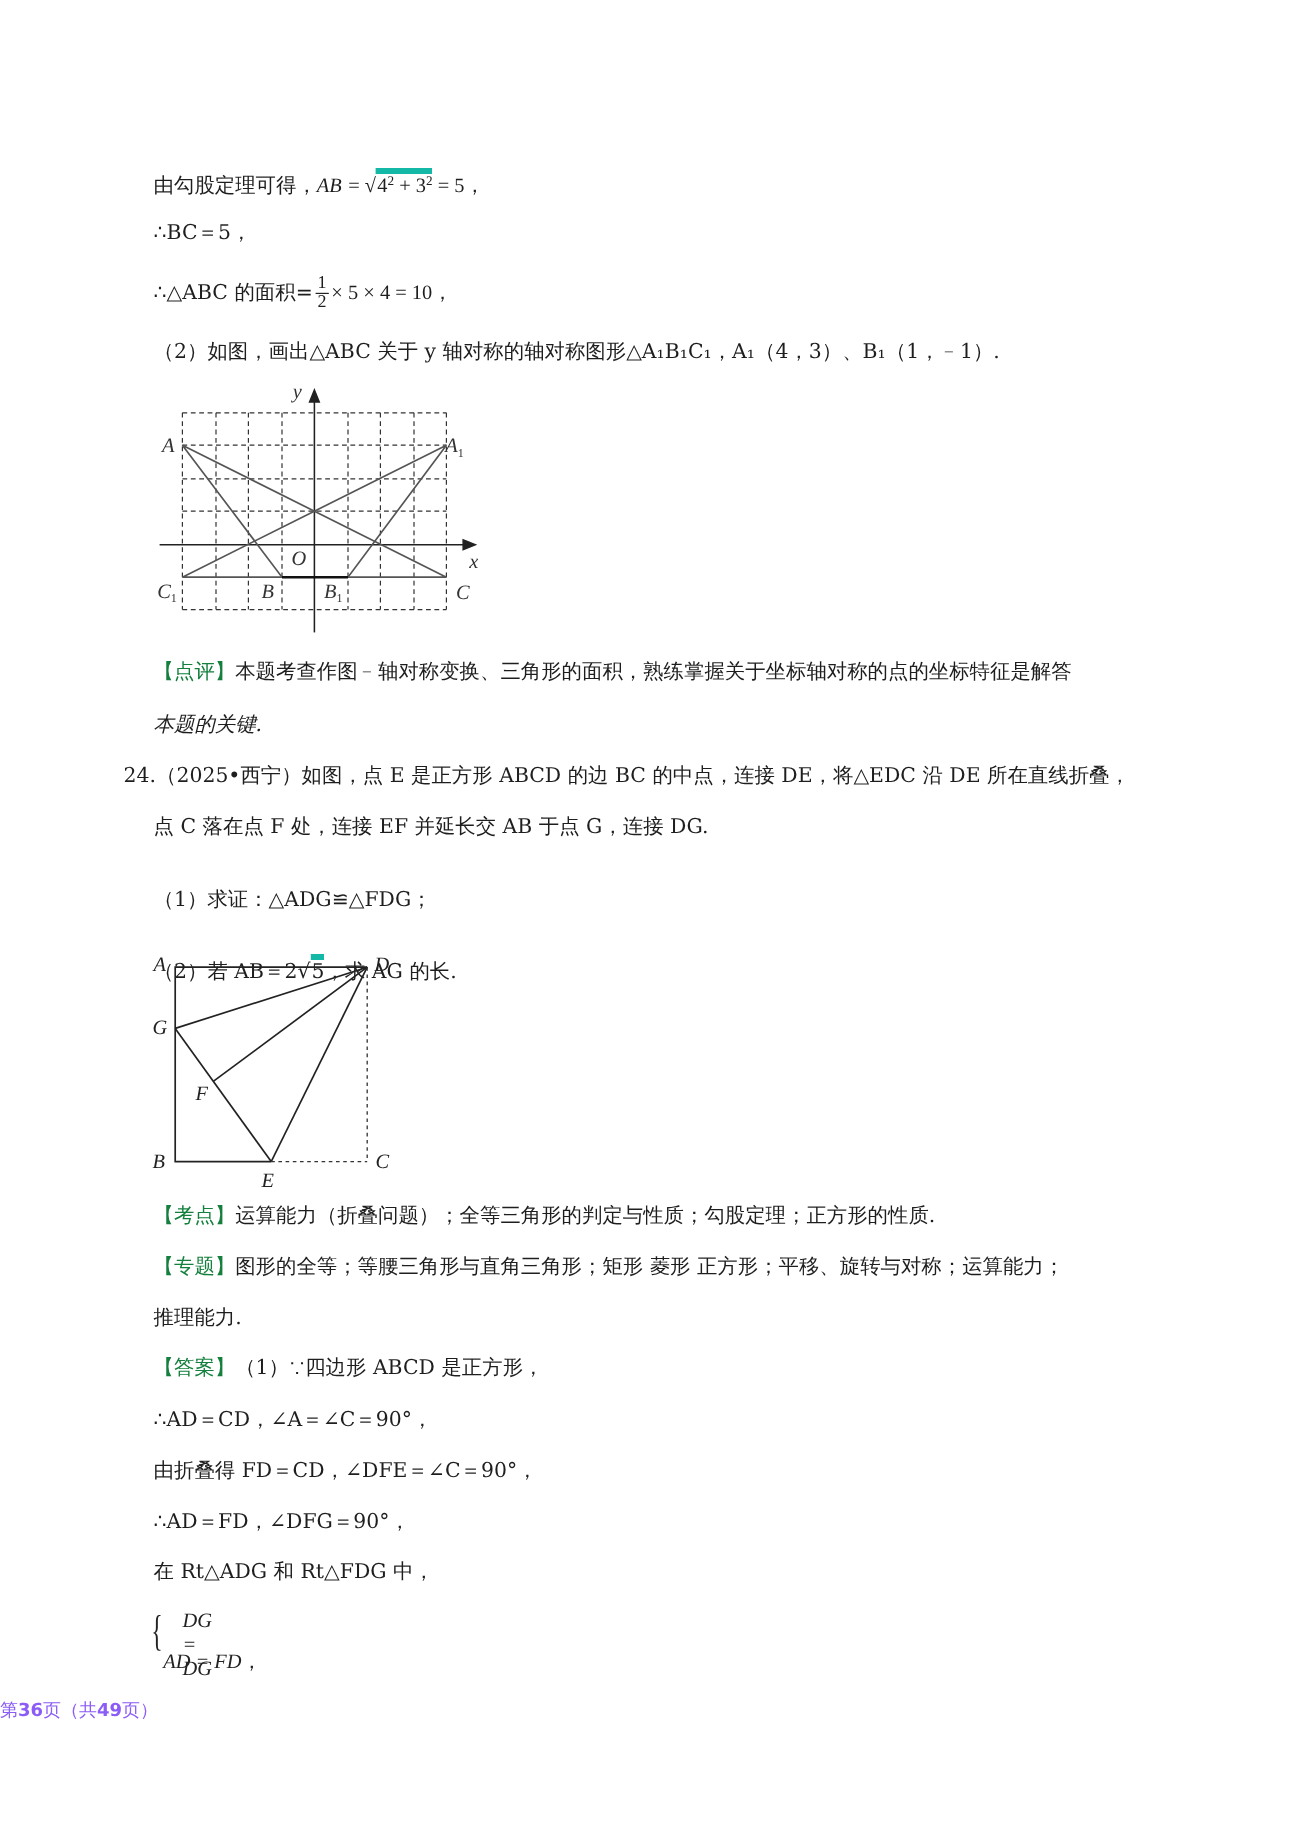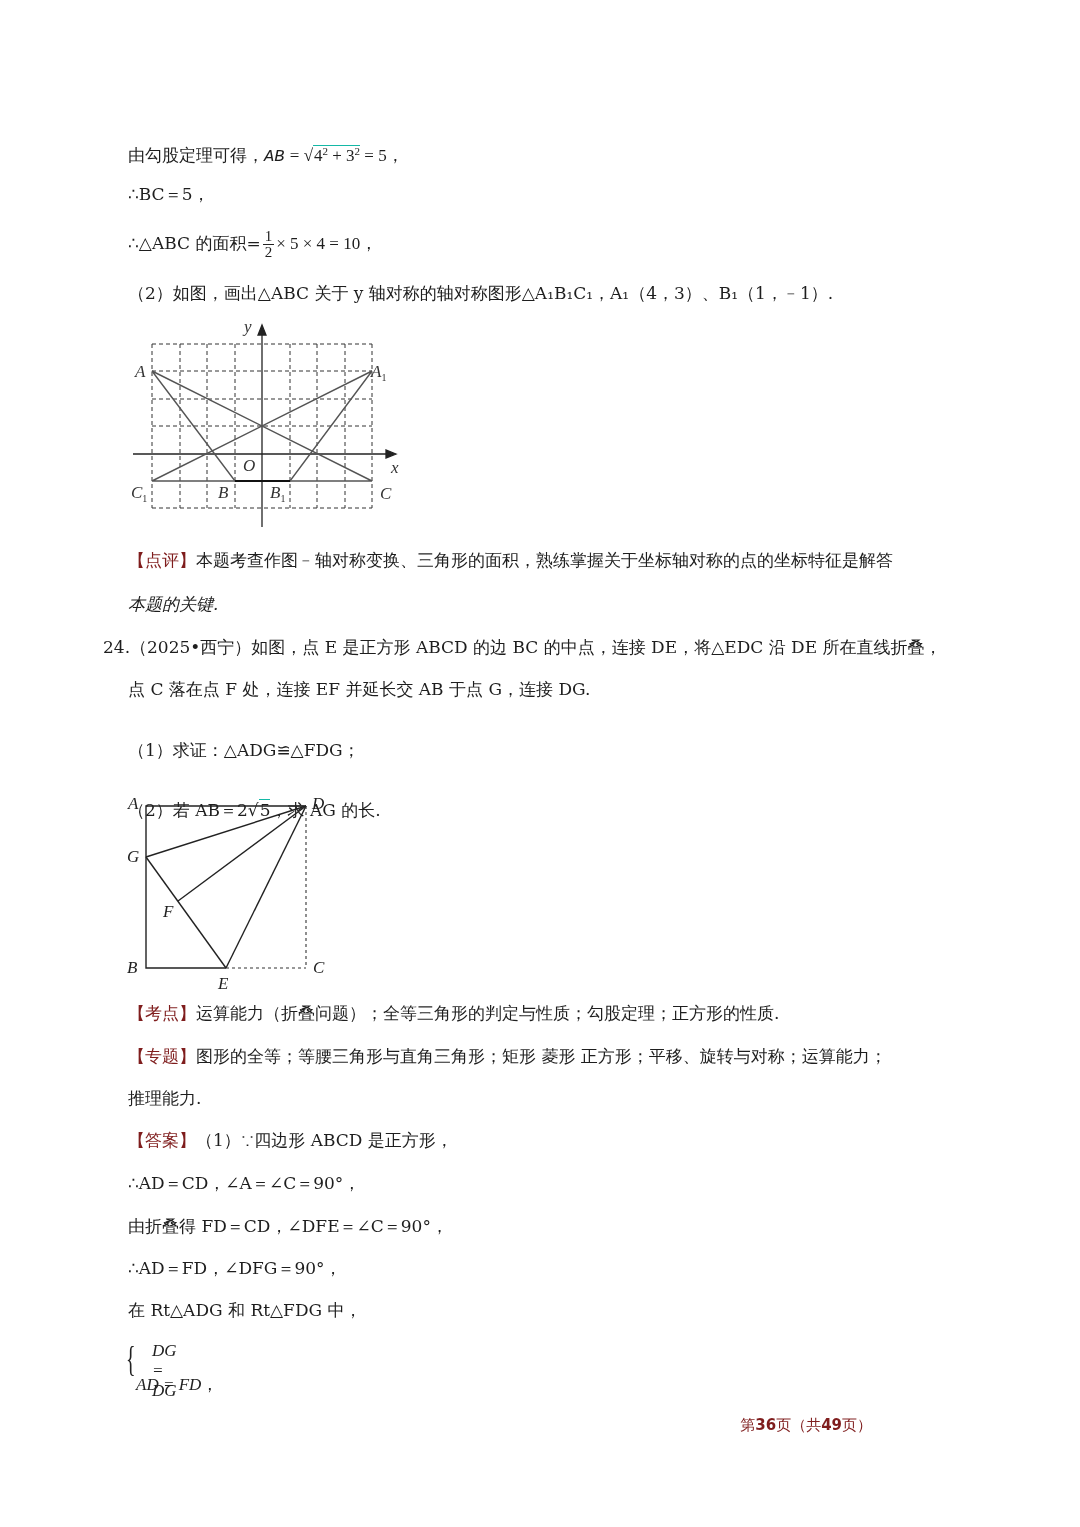--- a/index.html
+++ b/index.html
@@ -1,30 +1,30 @@
 <!DOCTYPE html>
 <html><head>
 <meta charset="utf-8">
 <style>
   html, body { margin: 0; padding: 0; background: #ffffff; }
   body { width: 1080px; height: 1527px; position: relative; overflow: hidden;
          font-family: "DejaVu Serif", "Liberation Serif", serif; color: #222; }
   .line { position: absolute; left: 128px; font-size: 17px; line-height: 24px; white-space: nowrap; color: #1e1e1e; }
-  .i { font-style: italic; font-family: Liberation Mono, monospace; }
+  .i { font-style: italic; font-family: Liberation Serif, serif; }
   .m { font-family: "Liberation Serif", serif; }
-  .tag { color: #7f1d1d; text-align: center; }
+  .tag { color: #15803d; text-align: center; }
   sup { font-size: 11px; vertical-align: 6px; }
   .frac { display: inline-block; vertical-align: middle; text-align: center; font-family: "Liberation Serif", serif; font-size: 15px; line-height: 15px; margin: 0 2px; }
   .frac .n { display: block; border-bottom: 1px solid #222; padding: 0 2px; }
   .frac .d { display: block; padding: 0 2px; }
-  .sqrt { border-top: 1px solid #14b8a6; padding-left: 1px; }
+  .sqrt { border-top: 5px solid #14b8a6; padding-left: 1px; }
   .figure { position: absolute; }
   .brace-block { position: absolute; left: 128px; font-family: "Liberation Serif", serif; font-style: italic; font-size: 17px; line-height: 20px; }
-  .footer { position: absolute; top: 1416px; left: 0; width: 872px; text-align: right; font-size: 15px;
-            font-family: "DejaVu Sans", "Liberation Sans", sans-serif; color: #7f1d1d; }
+  .footer { position: absolute; top: 1416px; left: 0; width: 872px; text-align: left; font-size: 15px;
+            font-family: "DejaVu Sans", "Liberation Sans", sans-serif; color: #8b5cf6; }
   .footer b { font-weight: bold; }
 </style>
 </head>
 <body>
 
 <div class="line" style="top:139px;">
   <span>由勾股定理可得，</span><span class="i">AB</span> <span class="m">= √<span class="sqrt">4<sup>2</sup> + 3<sup>2</sup></span> = 5，</span>
 </div>
 <div class="line" style="top:182px;">∴BC＝5，</div>
 <div class="line" style="top:229px;">

